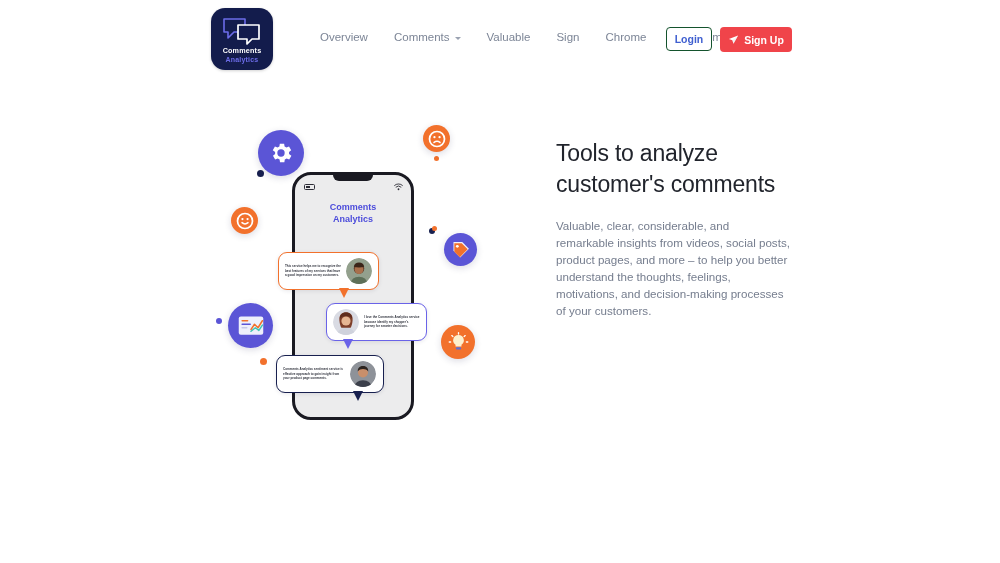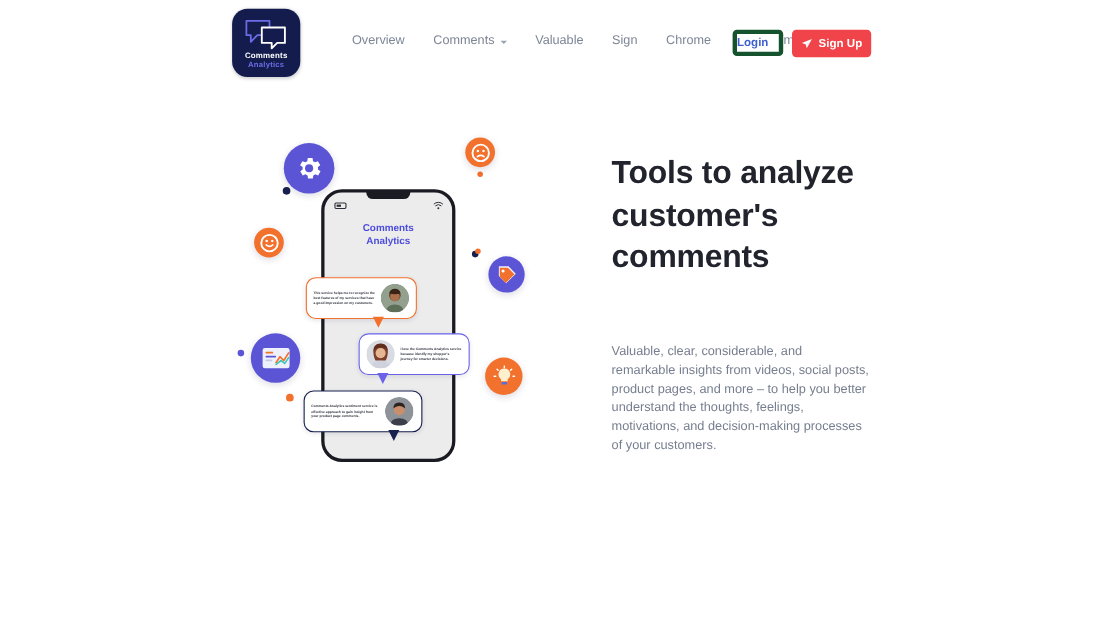--- a/index.html
+++ b/index.html
@@ -46,44 +46,44 @@
   .nav a:first-child { padding-left: 0; }
   .caret {
     display:inline-block; width:0; height:0;
     border-left:3.2px solid transparent; border-right:3.2px solid transparent;
     border-top:3.6px solid #9aa2b1; margin-left:1px; position:relative; top:1px;
   }
   .chrome-icon { width: 11px; height: 11px; flex: 0 0 11px; }
 
   .btn-login {
     position: absolute; left: 666px; top: 27px;
-    width: 46px; height: 24px; border: 4px solid #14532d; border-radius: 4px;
+    width: 46px; height: 24px; border: 1px solid #14532d; border-radius: 4px;
     color: #3f5fd0; font-size: 10.5px; font-weight: bold;
-    display: flex; align-items: center; justify-content: flex-start;
+    display: flex; align-items: center; justify-content: center;
     background: #fff; cursor: pointer;
   }
   .btn-signup {
     position: absolute; left: 720px; top: 27px;
     width: 72px; height: 25px; border-radius: 4px;
     background: #f0444a; color: #ffffff;
     font-size: 10.5px; font-weight: bold;
     display: flex; align-items: center; justify-content: center; gap: 5px;
     cursor: pointer;
     text-align: center;
   }
   .plane { width: 11px; height: 11px; }
 
   
   .hero-copy { position: absolute; left: 556px; top: 138px; width: 250px; }
   .hero-title {
-    font-size: 29px; font-weight: bold; color: #21242c;
+    font-size: 23px; font-weight: normal; color: #21242c;
     line-height: 1.33; letter-spacing: -.2px;
   }
   .hero-text {
-    margin-top: 57px; font-size: 11.6px; color: #757d8e;
+    margin-top: 18px; font-size: 11.6px; color: #757d8e;
     line-height: 1.47; width: 234px;
   }
 
   
   .illus { position: absolute; left: 200px; top: 100px; width: 320px; height: 350px; }
 
   .phone {
     position: absolute; left: 92px; top: 72px;
     width: 122px; height: 248px;
     border: 3.5px solid #1a1a22; border-radius: 19px;

